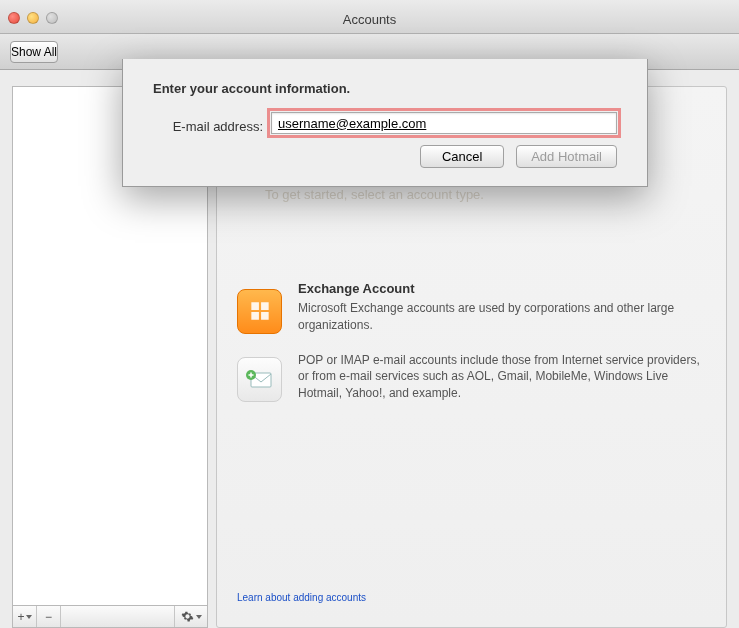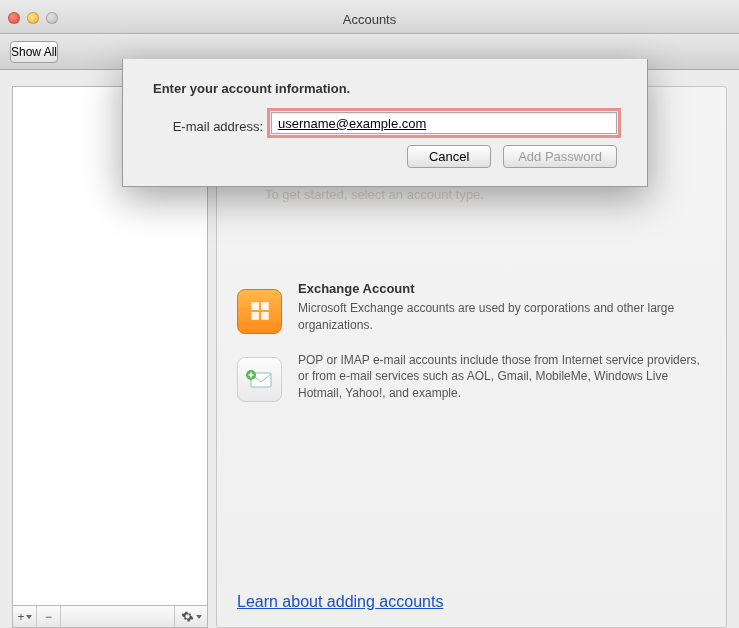--- a/index.html
+++ b/index.html
@@ -91,21 +91,21 @@
   width: 45px; height: 45px;
   border-radius: 8px;
   display: flex; align-items: center; justify-content: center;
   flex-shrink: 0;
 }
 .icon-exchange { background: linear-gradient(to bottom, #ffb84d, #ff8c1a); border:1px solid #e67300;}
 .icon-email { background: linear-gradient(to bottom, #fdfdfd, #e8e8e8); border:1px solid #d0d0d0;}
 .account-text h3 { font-size: 13px; font-weight: bold; color: #333; margin-bottom: 4px; }
 .account-text p { font-size: 12px; color: #555; line-height: 1.4; }
 
-.learn-link { position: absolute; bottom: 16px; left: 20px; font-size: 16px; color: #1a4fc7; text-decoration: underline; cursor: pointer; }
+.learn-link { position: absolute; bottom: 24px; left: 20px; font-size: 10px; color: #1a4fc7; cursor: pointer; }
 
 
 .sheet {
   position: absolute;
   top: 59px;
   left: 122px;
   width: 526px;
   background: #efefef;
   border: 1px solid #9a9a9a;
   border-top: none;
@@ -223,15 +223,15 @@
 
   <div class="form-row">
     <div class="form-label">E-mail address:</div>
     <input class="form-input highlight" type="text" value="username@example.com" style="">
   </div>
 
 
 
   <div class="sheet-buttons">
     <button class="mac-btn">Cancel</button>
-    <button class="mac-btn disabled">Add Password</button>
+    <button class="mac-btn disabled">Add Hotmail</button>
   </div>
 </div>
 
 </body></html>

